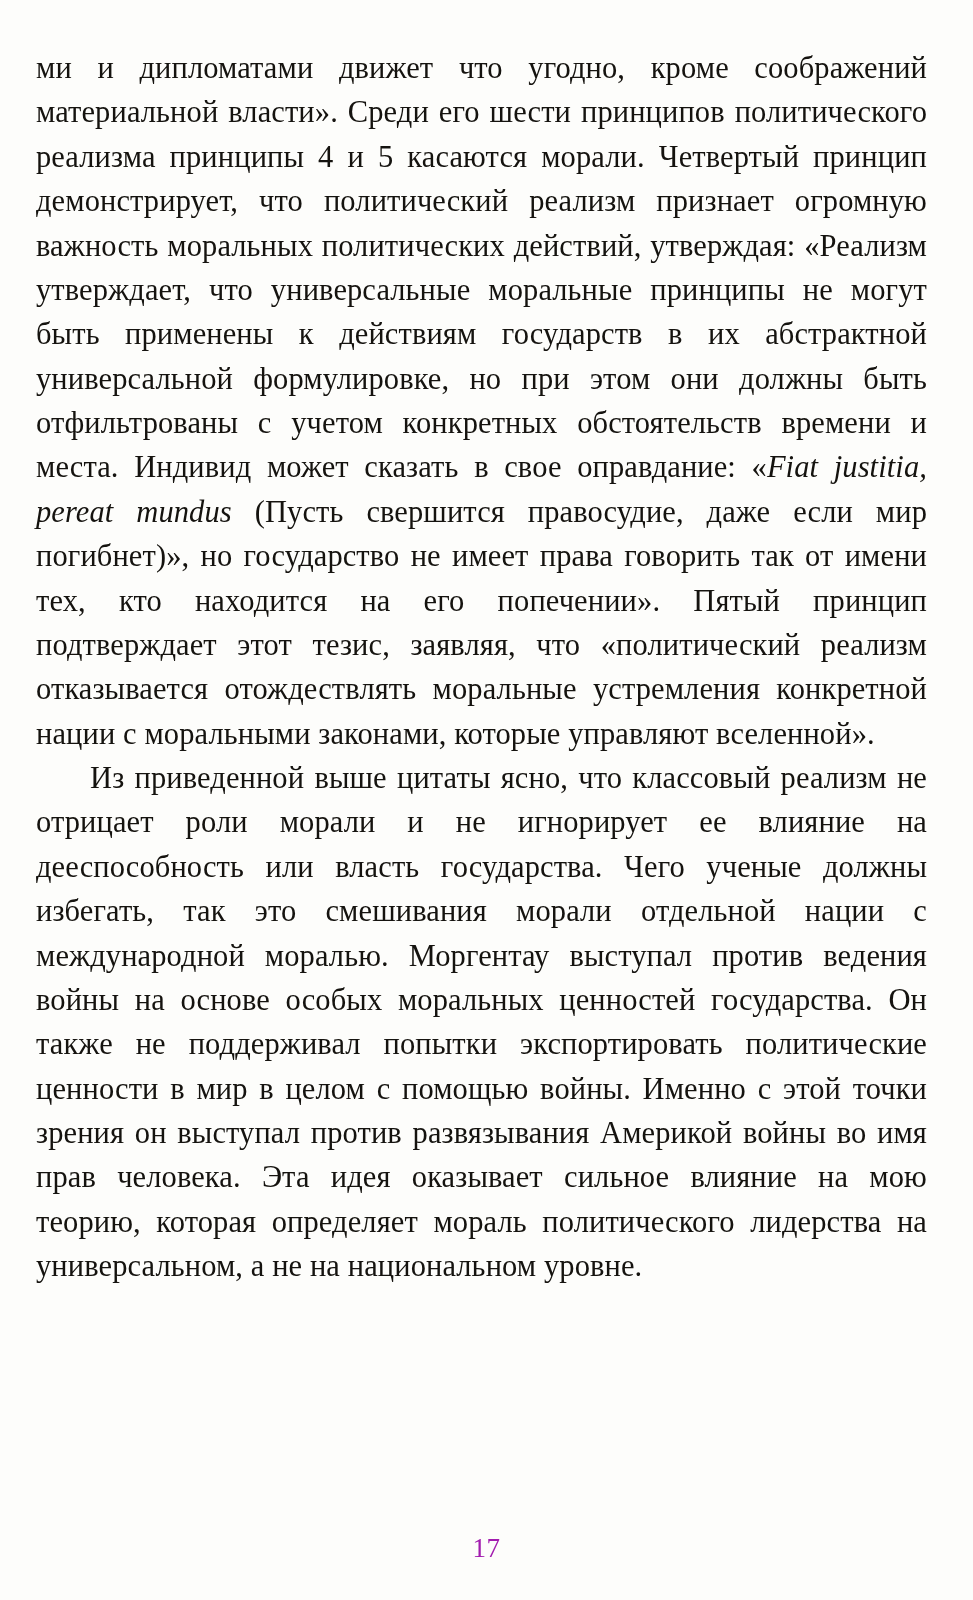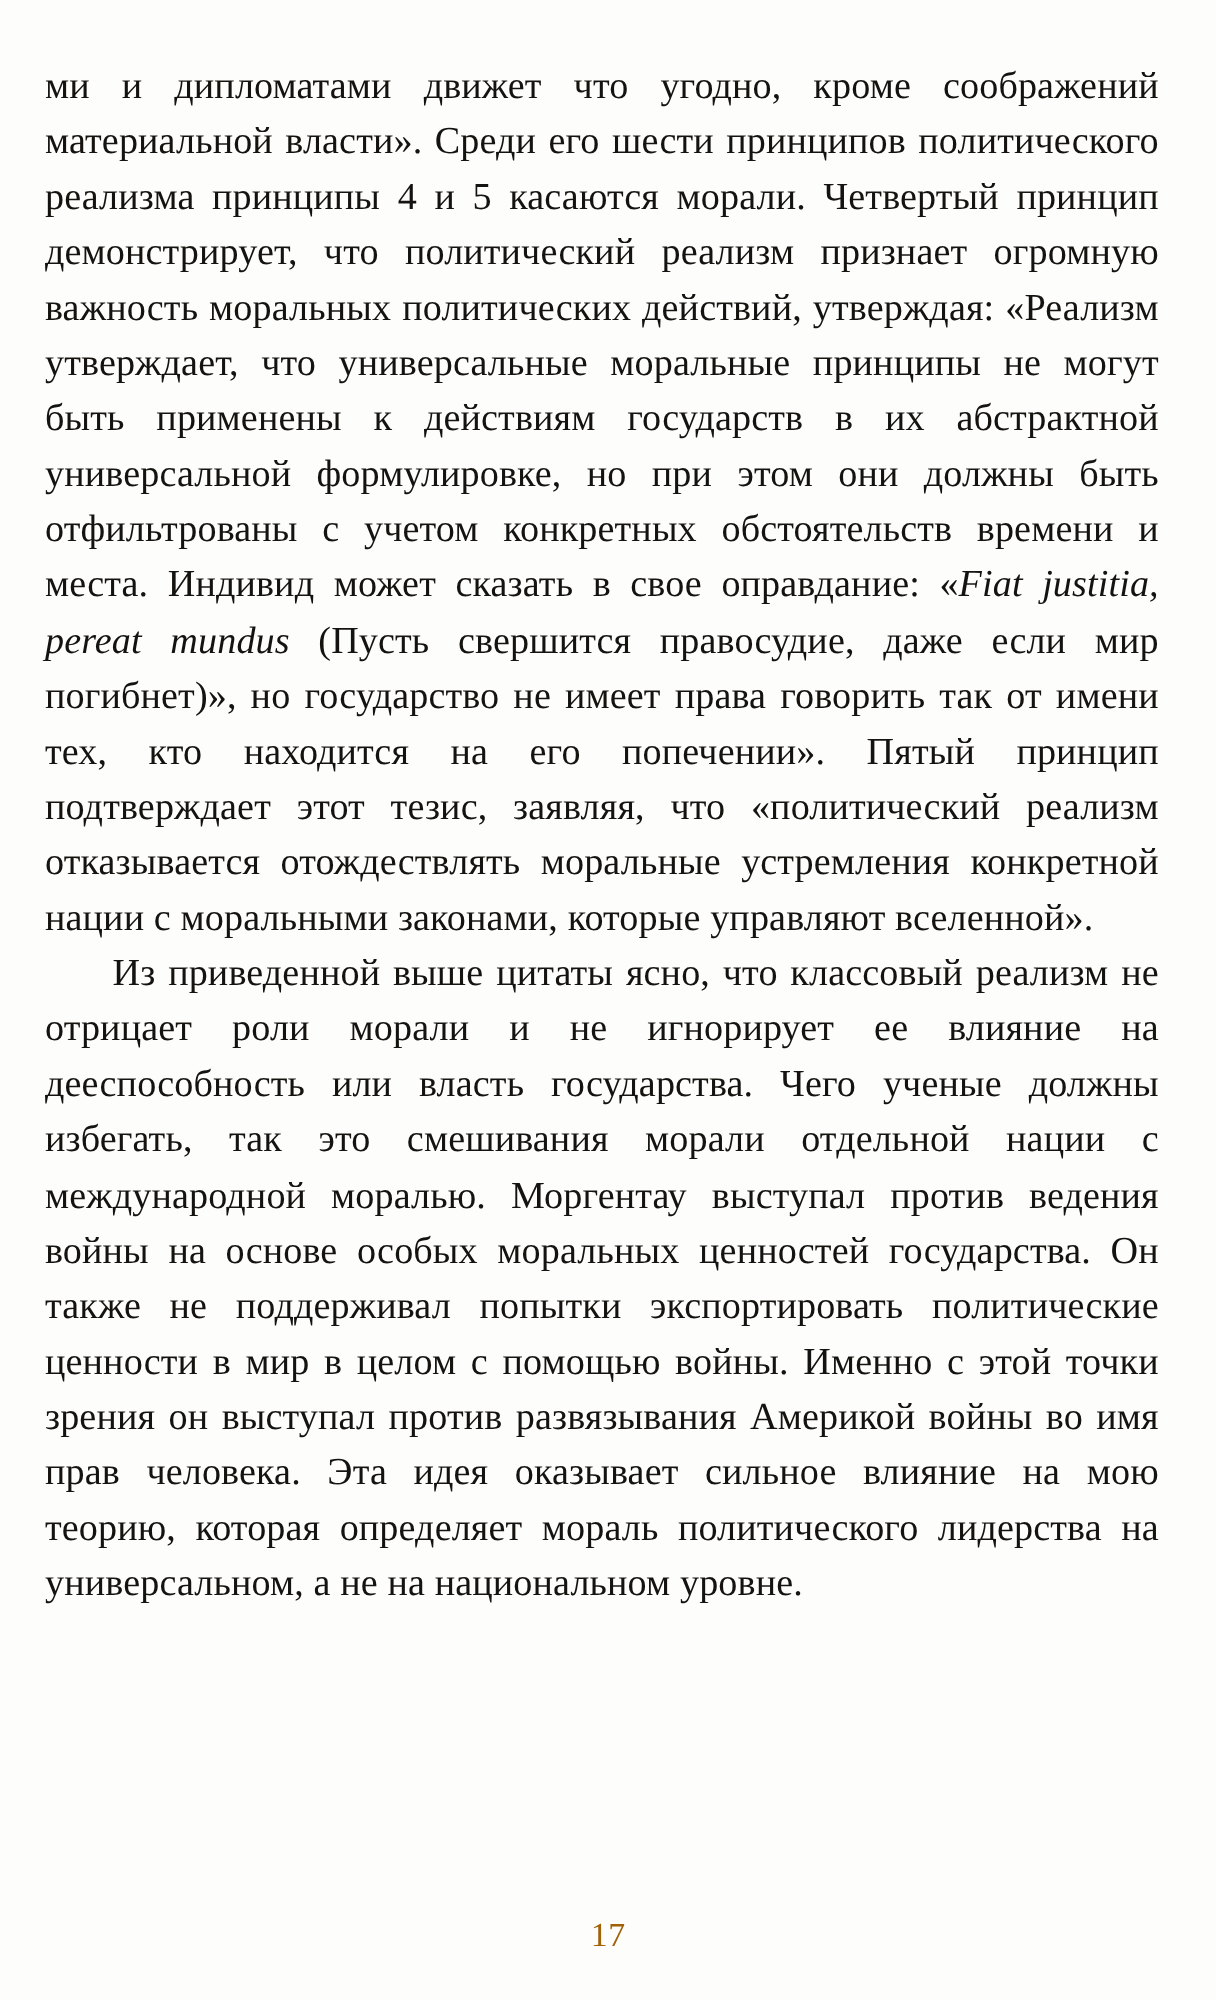--- a/index.html
+++ b/index.html
@@ -39,21 +39,21 @@
     font-style: italic;
   }
   .folio {
     position: absolute;
     left: 0;
     right: 0;
     bottom: 36px;
     text-align: center;
     font-size: 27px;
     font-family: "Liberation Serif", "DejaVu Serif", serif;
-    color: #a16207;
+    color: #a21caf;
     letter-spacing: 0.5px;
   }
 </style>
 </head>
 <body>
 
 <div class="page">
   <div class="body-text">
 
     <p class="para"><span>ми и дипломатами движет что угодно, кроме соображений материальной власти». Среди его шести принципов политического реализма принципы 4 и 5 касаются морали. Четвертый принцип демонстрирует, что политический реализм признает огромную важность моральных политических действий, утверждая: «Реализм утверждает, что универсальные моральные принципы не могут быть применены к действиям государств в их абстрактной универсальной формулировке, но при этом они должны быть отфильтрованы с учетом конкретных обстоятельств времени и места. Индивид может сказать в свое оправдание: «</span><em class="latin">Fiat justitia, pereat mundus</em><span> (Пусть свершится правосудие, даже если мир погибнет)», но государство не имеет права говорить так от имени тех, кто находится на его попечении». Пятый принцип подтверждает этот тезис, заявляя, что «политический реализм отказывается отождествлять моральные устремления конкретной нации с моральными законами, которые управляют вселенной».</span></p>

